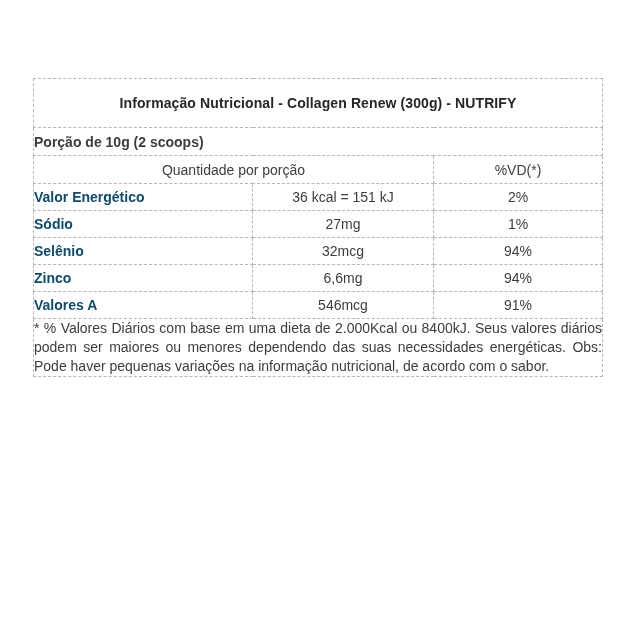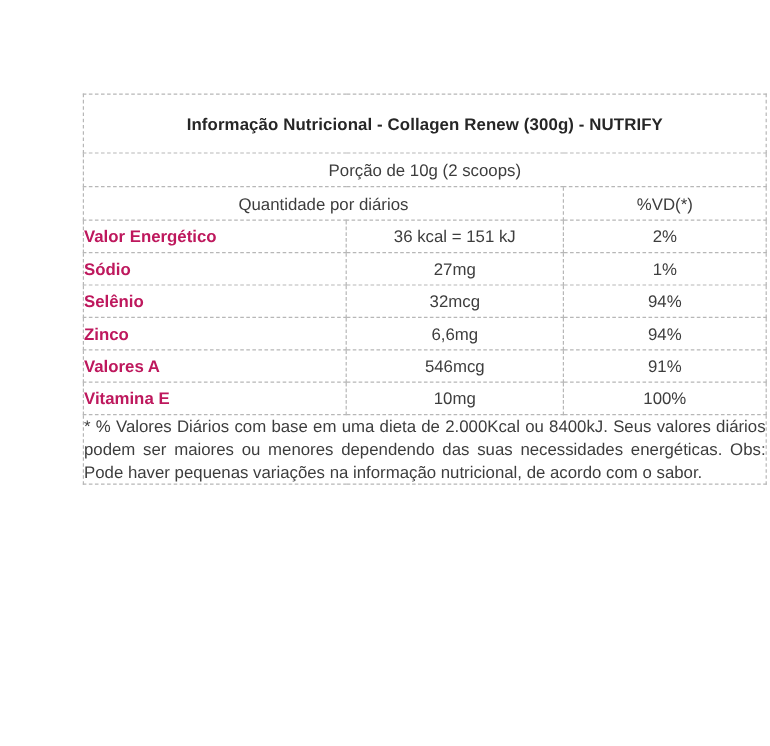--- a/index.html
+++ b/index.html
@@ -8,21 +8,20 @@
     height: 622px;
     background: #ffffff;
     font-family: "Liberation Sans", sans-serif;
     position: relative;
     overflow: hidden;
   }
   .label-canvas {
     position: absolute;
     left: 33px;
     top: 78px;
-    margin-left: 36px;
   }
   table.nutri {
     border-collapse: collapse;
     table-layout: fixed;
     width: 569px;
     color: #3d3d3d;
     font-size: 14px;
   }
   table.nutri td {
     border: 1px dashed #b7b7b7;
@@ -34,28 +33,29 @@
   col.c3 { width: 169px; }
   td.title {
     height: 48px;
     text-align: center;
     font-weight: bold;
     color: #262626;
     letter-spacing: 0.1px;
   }
   td.serving {
     height: 27px;
-    text-align: center;
+    text-align: left;
+    font-weight: bold;
   }
   .head-row td { height: 27px; }
   td.center { text-align: center; }
   .data-row td { height: 26px; }
   td.lbl {
     font-weight: bold;
-    color: #be185d;
+    color: #0c4a6e;
     padding-left: 8px;
     text-align: left;
   }
   td.foot {
     padding: 4px 9px 6px 9px;
     text-align: justify;
     line-height: 19px;
     height: auto;
   }
 </style>
@@ -73,21 +73,21 @@
     <tbody>
         <tr>
       <td colspan="3" class="title">Informação Nutricional - Collagen Renew (300g) - NUTRIFY</td>
     </tr>
 
     <tr>
       <td colspan="3" class="serving">Porção de 10g (2 scoops)</td>
     </tr>
 
     <tr class="head-row">
-      <td colspan="2" class="center">Quantidade por diários</td>
+      <td colspan="2" class="center">Quantidade por porção</td>
       <td class="center">%VD(*)</td>
     </tr>
 
     <tr class="data-row">
       <td class="lbl">Valor Energético</td>
       <td class="center">36 kcal = 151 kJ</td>
       <td class="center">2%</td>
     </tr>
     <tr class="data-row">
       <td class="lbl">Sódio</td>
@@ -102,24 +102,19 @@
     <tr class="data-row">
       <td class="lbl">Zinco</td>
       <td class="center">6,6mg</td>
       <td class="center">94%</td>
     </tr>
     <tr class="data-row">
       <td class="lbl">Valores A</td>
       <td class="center">546mcg</td>
       <td class="center">91%</td>
     </tr>
-    <tr class="data-row">
-      <td class="lbl">Vitamina E</td>
-      <td class="center">10mg</td>
-      <td class="center">100%</td>
-    </tr>
 
     <tr>
       <td colspan="3" class="foot">* % Valores Diários com base em uma dieta de 2.000Kcal ou 8400kJ. Seus valores diários podem ser maiores ou menores dependendo das suas necessidades energéticas. Obs: Pode haver pequenas variações na informação nutricional, de acordo com o sabor.</td>
     </tr>
   </tbody>
     </table>
 </div>
 
 </body></html>

